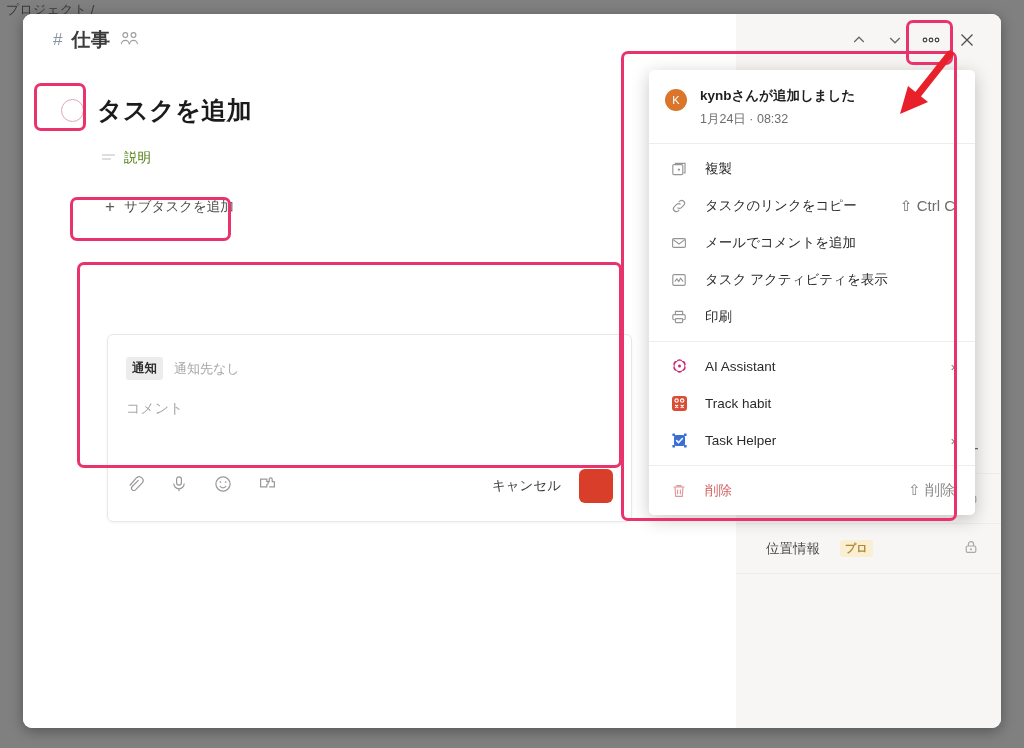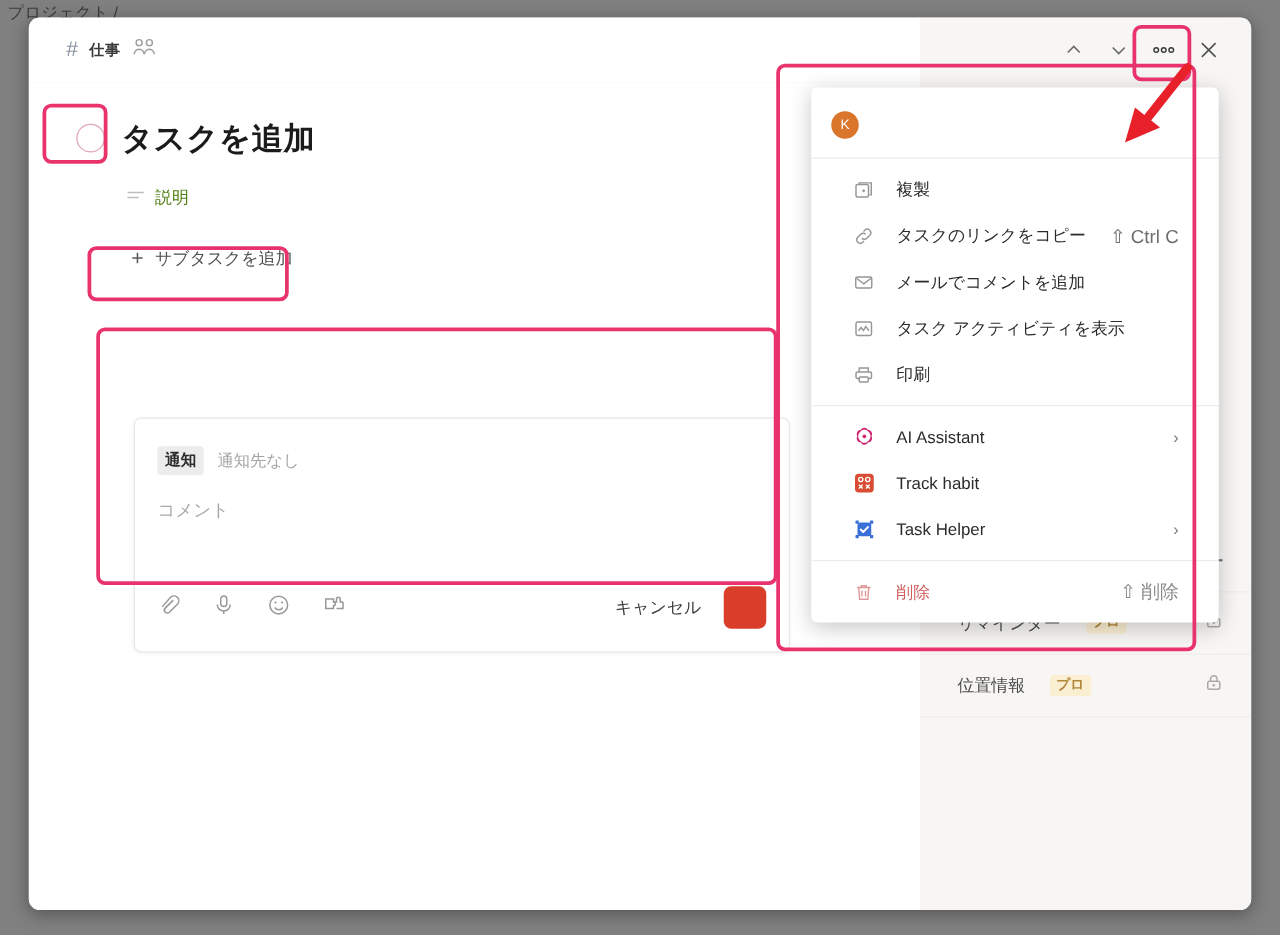--- a/index.html
+++ b/index.html
@@ -50,21 +50,21 @@
   }
   .plus-ic{color:#6b6b6b;font-size:21px;line-height:1;font-weight:300;}
 
   
   .topbar{
     position:absolute;left:0;top:0;right:265px;height:52px;
     display:flex;align-items:center;background:#fff;
     border-bottom:1px solid #f0f0f0;
   }
   .hash{color:#8a93a3;font-size:17px;margin-left:30px;margin-right:9px;}
-  .chan-name{font-size:12px;color:#3b3b3b;font-weight:bold;letter-spacing:.5px;}
+  .chan-name{font-size:19px;color:#3b3b3b;font-weight:bold;letter-spacing:.5px;}
   .people-ic{margin-left:10px;opacity:.6;}
 
   .winctrls{
     position:absolute;top:0;right:0;height:52px;width:265px;
     display:flex;align-items:center;justify-content:flex-end;
     padding-right:18px;box-sizing:border-box;gap:4px;
   }
   .wbtn{
     width:32px;height:32px;display:flex;align-items:center;justify-content:center;
     color:#5a5a5a;border-radius:4px;
@@ -127,21 +127,21 @@
     width:22px;height:22px;border-radius:50%;background:#d9762c;
     color:#fff;font-size:11px;display:flex;align-items:center;justify-content:center;
     flex:0 0 auto;margin-top:2px;
   }
   .mh-txt{margin-left:13px;}
   .mh-title{font-size:13.5px;color:#1f1f1f;font-weight:bold;}
   .mh-sub{font-size:12.5px;color:#6d6d6d;margin-top:6px;}
   .sep{height:1px;background:#ededed;}
   .mgroup{padding:6px 0;}
   .mitem{
-    height:37px;display:flex;align-items:center;padding:0 32px;
+    height:37px;display:flex;align-items:center;padding:0 20px;
     box-sizing:border-box;
   }
   .mic{width:20px;display:flex;align-items:center;justify-content:center;opacity:.65;flex:0 0 20px;}
   .mlabel{font-size:13.5px;color:#2b2b2b;margin-left:16px;}
   .mgrow{flex:1;}
   .mshort{font-size:15px;color:#6d6d6d;display:flex;align-items:center;gap:3px;}
   .chev{color:#7a7a7a;font-size:13px;}
   .mitem.danger .mlabel{color:#d06060;}
   .mitem.danger .mshort{color:#8a8a8a;}
   .mic.full{opacity:1;}
@@ -287,20 +287,24 @@
           <span class="cgrow"></span>
           <span class="cancel">キャンセル</span>
           <span class="send-btn"></span>
         </div>
       </div>
     </div>
 
     <div class="menu">
       <div class="menu-head">
         <div class="avatar">K</div>
+        <div class="mh-txt">
+          <div class="mh-title">kynbさんが追加しました</div>
+          <div class="mh-sub">1月24日 · 08:32</div>
+        </div>
       </div>
       <div class="sep"></div>
 
       <div class="mgroup">
         <div class="mitem">
           <span class="mic">
             <svg width="16" height="16" viewBox="0 0 16 16" fill="none" stroke="#5e5e5e" stroke-width="1.15">
               <rect x="1.8" y="3.6" width="10" height="10" rx="1.2"></rect>
               <path d="M4.4 3.6V2.3h9.6v9.6h-1.4M6.8 8.6h2.2M7.9 7.5v2.2"></path>
             </svg>

